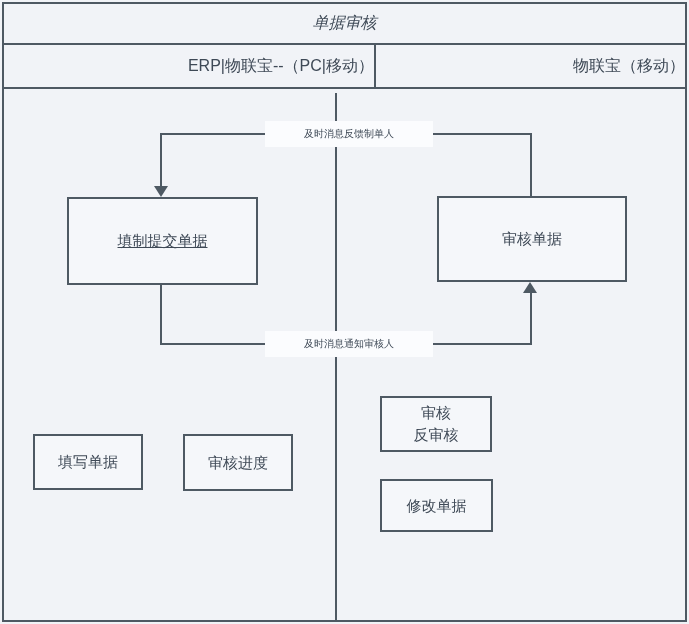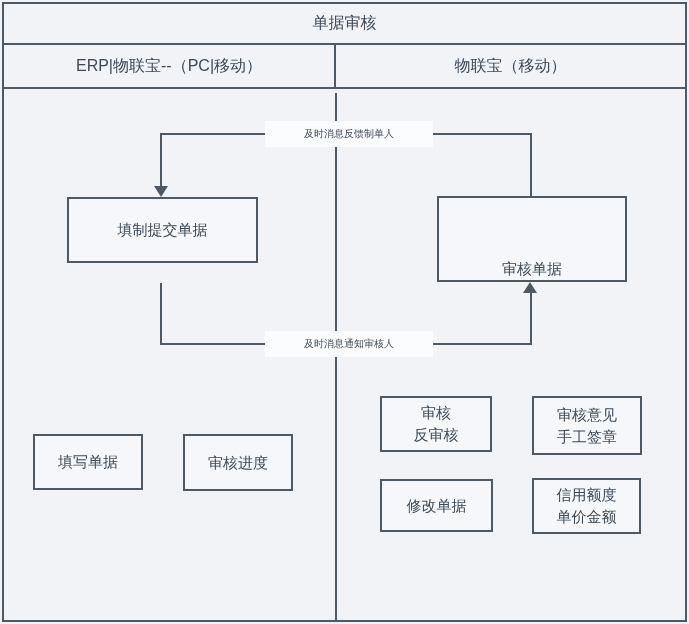--- a/index.html
+++ b/index.html
@@ -27,29 +27,31 @@
   .frame{
     position:absolute;
     left:2px;top:2px;right:2px;bottom:2px;
     border:2px solid var(--line);
   }
   .row-title{
     height:41px;
     border-bottom:2px solid var(--line);
     display:flex;align-items:center;justify-content:center;
     font-size:16px;
+    font-style:italic;
   }
   .row-headers{
     height:44px;
     border-bottom:2px solid var(--line);
     display:flex;
   }
   .lane-header{
-    display:flex;align-items:center;justify-content:center;
+    display:flex;align-items:center;justify-content:flex-end;
     font-size:16px;
+    margin-left:40px;
   }
   .lane-header.left{width:332px;border-right:2px solid var(--line);}
   .lane-header.right{flex:1;border-radius:12px;}
   
   .lane-divider{
     position:absolute;
     left:335px;top:93px;
     width:2px;height:529px;
     background:var(--line);
     z-index:1;
@@ -121,44 +123,36 @@
 
   <div class="vline" style="left:160px;top:283px;height:62px;"></div>
   <div class="hline" style="left:161px;top:343px;width:104px;"></div>
   <div class="hline" style="left:433px;top:343px;width:99px;"></div>
   <div class="vline" style="left:530px;top:292px;height:53px;"></div>
   <div class="arrow-up" style="left:523px;top:282px;"></div>
 
   <div class="flow-label" style="left:265px;top:121px;width:168px;height:26px;">及时消息反馈制单人</div>
   <div class="flow-label" style="left:265px;top:331px;width:168px;height:26px;">及时消息通知审核人</div>
 
-  <div class="node" style="left:67px;top:197px;width:191px;height:66px;">
+  <div class="node" style="left:67px;top:197px;width:191px;height:88px;text-decoration:underline;">
     <span>填制提交单据</span>
   </div>
-  <div class="node" style="left:437px;top:196px;width:190px;height:86px;justify-content:flex-end;">
+  <div class="node" style="left:437px;top:196px;width:190px;height:86px;">
     <span>审核单据</span>
   </div>
 
   <div class="node" style="left:33px;top:434px;width:110px;height:56px;">
     <span>填写单据</span>
   </div>
   <div class="node" style="left:183px;top:434px;width:110px;height:57px;">
     <span>审核进度</span>
   </div>
 
   <div class="node" style="left:380px;top:396px;width:112px;height:56px;">
     <span>审核</span>
     <span>反审核</span>
   </div>
-  <div class="node" style="left:532px;top:396px;width:110px;height:59px;">
-    <span>审核意见</span>
-    <span>手工签章</span>
-  </div>
   <div class="node" style="left:380px;top:479px;width:113px;height:53px;">
     <span>修改单据</span>
     <span></span>
-  </div>
-  <div class="node" style="left:532px;top:478px;width:109px;height:56px;">
-    <span>信用额度</span>
-    <span>单价金额</span>
   </div>
 
 </div>
 
 </body></html>

